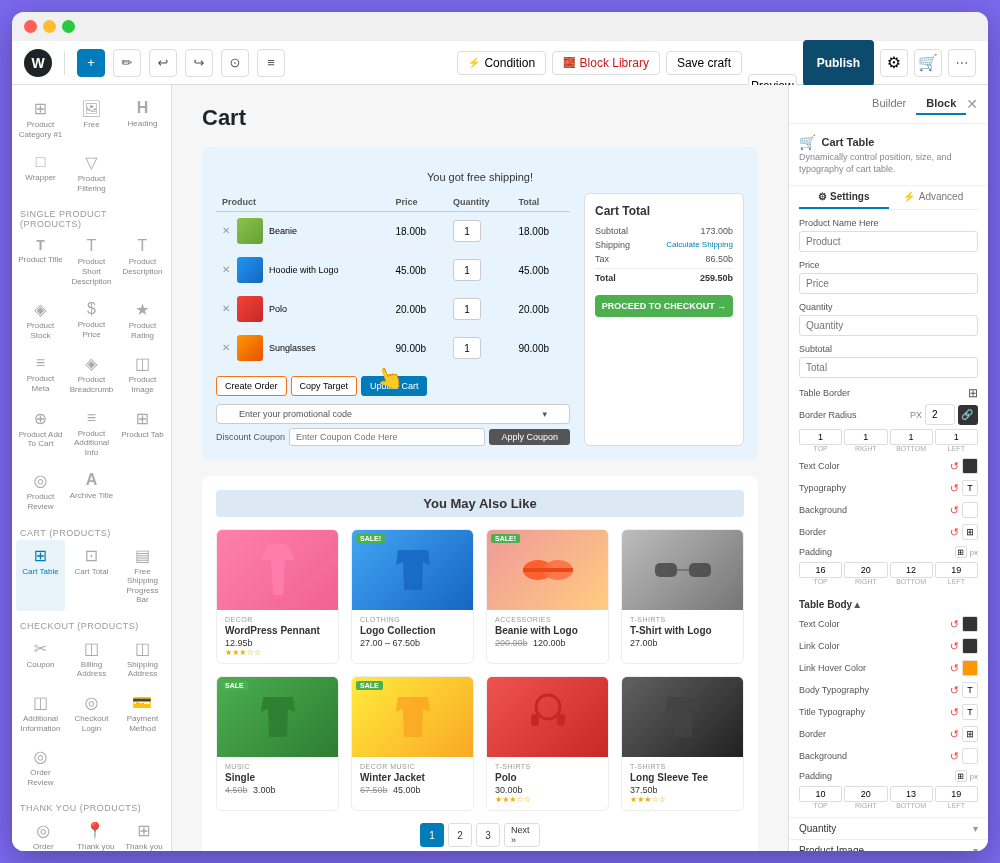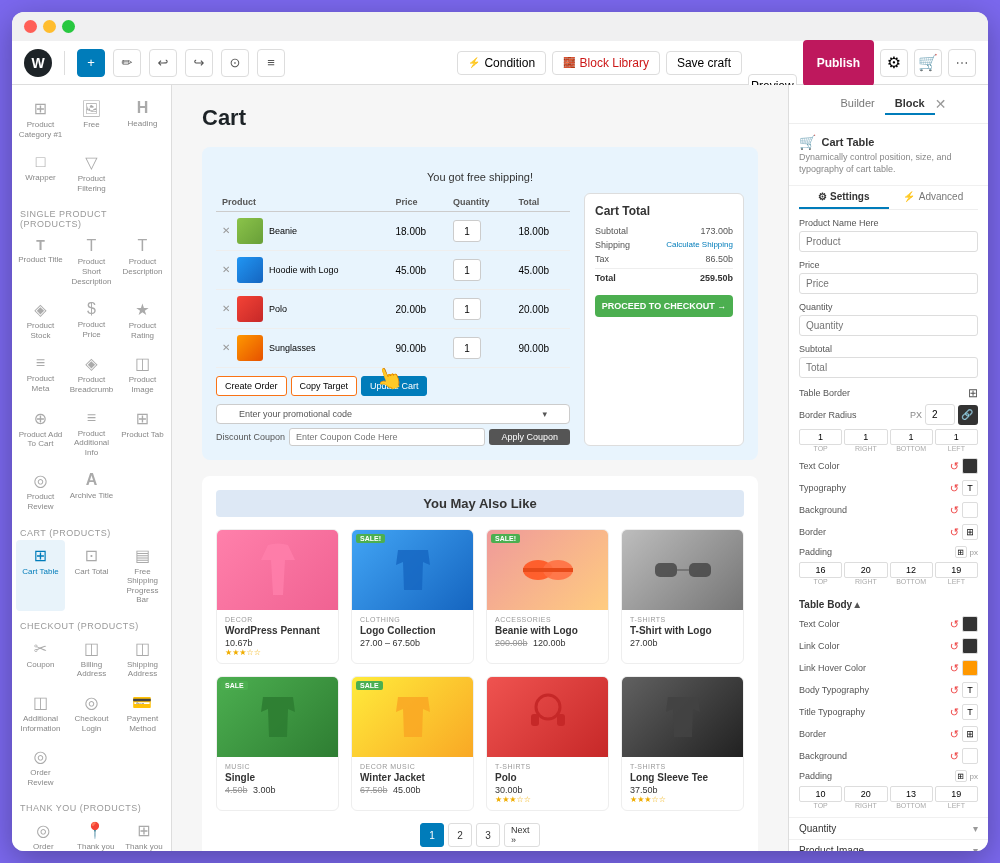--- a/index.html
+++ b/index.html
@@ -18,21 +18,21 @@
     .toolbar { background: #fff; border-bottom: 1px solid #ddd; padding: 6px 12px; display: flex; align-items: center; gap: 8px; height: 44px; }
     .toolbar-wp { width: 28px; height: 28px; background: #1d2327; border-radius: 50%; display: flex; align-items: center; justify-content: center; color: #fff; font-size: 14px; font-weight: bold; }
     .toolbar-sep { width: 1px; height: 24px; background: #ddd; margin: 0 4px; }
     .toolbar-btn { width: 28px; height: 28px; border: 1px solid #ddd; border-radius: 4px; background: #fff; cursor: pointer; display: flex; align-items: center; justify-content: center; font-size: 13px; color: #555; }
     .toolbar-btn.active { background: #007cba; color: #fff; border-color: #007cba; }
     .toolbar-right { margin-left: auto; display: flex; align-items: center; gap: 6px; }
     .btn-condition { background: #fff; border: 1px solid #ddd; border-radius: 4px; padding: 4px 10px; font-size: 12px; cursor: pointer; display: flex; align-items: center; gap: 4px; }
     .btn-block-lib { background: #fff; border: 1px solid #ddd; border-radius: 4px; padding: 4px 10px; font-size: 12px; cursor: pointer; display: flex; align-items: center; gap: 4px; color: #cc1818; }
     .btn-save { background: #fff; border: 1px solid #ddd; border-radius: 4px; padding: 4px 10px; font-size: 12px; cursor: pointer; }
     .btn-preview { background: #fff; border: 1px solid #ddd; border-radius: 4px; padding: 4px 2px; font-size: 12px; cursor: pointer; margin-top: 47px; }
-    .btn-publish { background: #be185d; color: #fff; border: none; border-radius: 4px; padding: 16px 14px; font-size: 12px; cursor: pointer; font-weight: 600; }
+    .btn-publish { background: #0c4a6e; color: #fff; border: none; border-radius: 4px; padding: 16px 14px; font-size: 12px; cursor: pointer; font-weight: 600; }
     .btn-gear { width: 28px; height: 28px; border: 1px solid #ddd; border-radius: 4px; background: #fff; cursor: pointer; display: flex; align-items: center; justify-content: center; }
     .btn-cart-icon { width: 28px; height: 28px; border: 1px solid #ddd; border-radius: 4px; background: #fff; cursor: pointer; display: flex; align-items: center; justify-content: center; }
 
     
     .main-layout { display: flex; flex: 1; overflow: hidden; }
 
     
     .left-sidebar { width: 160px; background: #fff; border-right: 1px solid #ddd; overflow-y: auto; padding: 8px 4px; flex-shrink: 0; }
     .sidebar-section-title { font-size: 9px; color: #999; text-transform: uppercase; padding: 6px 4px 2px; letter-spacing: 0.5px; }
     .sidebar-grid { display: grid; grid-template-columns: repeat(3, 1fr); gap: 2px; margin-bottom: 4px; }
@@ -105,21 +105,21 @@
     .img-jacket-black { background: linear-gradient(135deg, #616161, #212121); }
 
     
     .pagination { display: flex; justify-content: center; gap: 4px; margin-top: 8px; }
     .page-btn { width: 24px; height: 24px; border: 1px solid #ddd; border-radius: 3px; display: flex; align-items: center; justify-content: center; font-size: 10px; cursor: pointer; background: #fff; color: #333; }
     .page-btn.active { background: #007cba; color: #fff; border-color: #007cba; }
     .page-btn-next { width: 36px; font-size: 9px; padding: 0 6px; }
 
     
     .right-panel { width: 200px; background: #fff; border-left: 1px solid #ddd; overflow-y: auto; flex-shrink: 0; }
-    .right-panel-header { display: flex; align-items: center; justify-content: center; padding: 8px 10px; border-bottom: 1px solid #eee; }
+    .right-panel-header { display: flex; align-items: center; justify-content: flex-end; padding: 8px 10px; border-bottom: 1px solid #eee; }
     .rp-tabs { display: flex; gap: 0; }
     .rp-tab { padding: 4px 10px; font-size: 11px; cursor: pointer; color: #777; border-bottom: 2px solid transparent; }
     .rp-tab.active { color: #333; font-weight: 600; border-bottom-color: #007cba; }
     .rp-close { font-size: 14px; color: #999; cursor: pointer; }
 
     .rp-section { padding: 10px; border-bottom: 1px solid #f0f0f0; }
     .rp-cart-icon { color: #f0a500; font-size: 14px; }
     .rp-block-title { font-size: 11px; font-weight: 700; color: #333; margin-bottom: 2px; display: flex; align-items: center; gap: 5px; }
     .rp-block-desc { font-size: 9px; color: #888; line-height: 1.3; }
 
@@ -465,21 +465,21 @@
           <div class="product-card">
             <div class="product-card-img img-dress">
 
               <svg width="50" height="60" viewBox="0 0 50 60">
                   <path d="M15 5 Q25 2 35 5 L42 20 H32 L30 55 H20 L18 20 H8Z" fill="#ff80ab" opacity="0.8"></path>
                 </svg>
             </div>
             <div class="product-card-info">
               <div class="product-cat">DECOR</div>
               <div class="product-name">WordPress Pennant</div>
-              <div class="product-price">10.67b</div>
+              <div class="product-price">12.95b</div>
               <div class="stars">★★★☆☆</div>
             </div>
           </div>
           <div class="product-card">
             <div class="product-card-img img-jacket-blue" style="position:relative;">
               <div class="sale-badge">SALE!</div>
               <svg width="50" height="60" viewBox="0 0 50 60">
                   <path d="M10 10 L8 25 L15 22 L16 50 H34 L35 22 L42 25 L40 10 Z" fill="#1565c0" opacity="0.8"></path>
                 </svg>
             </div>

